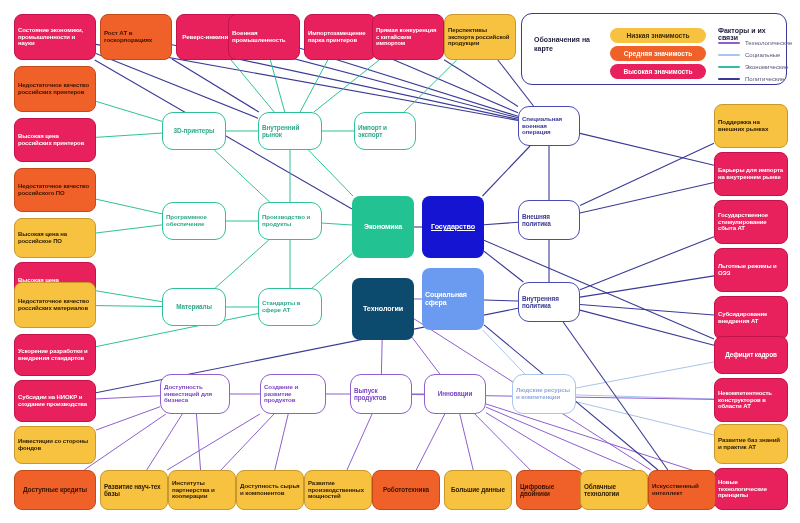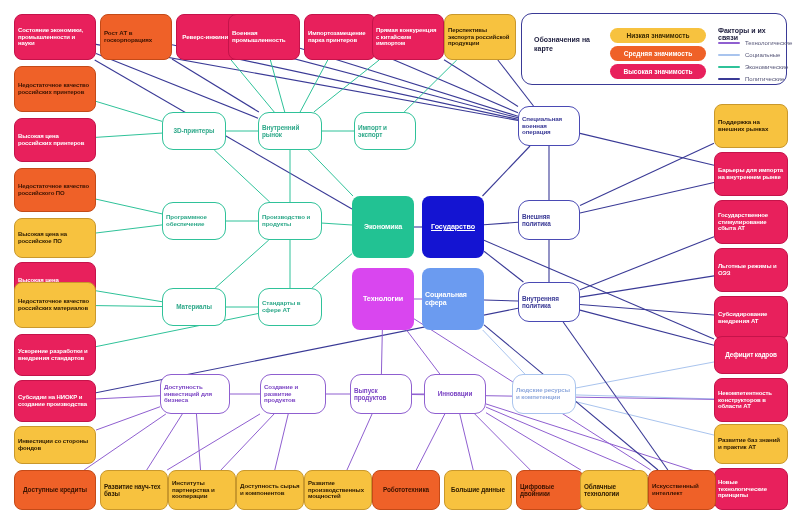--- a/index.html
+++ b/index.html
@@ -9,21 +9,21 @@
   svg#edges{position:absolute;left:0;top:0;width:800px;height:523px;}
   .node{position:absolute;box-sizing:border-box;display:flex;align-items:center;
         justify-content:center;border-radius:8px;
         font-weight:bold;line-height:1.12;padding:2px 3px;
         letter-spacing:-0.1px;overflow:hidden;}
   .nd-low{background:#f7c23f;border:1px solid #c9982c;color:#2b1a00;}
   .nd-mid{background:#ef6128;border:1px solid #c44a18;color:#3a1300;}
   .nd-high{background:#e8205c;border:1px solid #c4134a;color:#ffffff;}
   .nd-eco{background:#22c293;border:none;color:#ffffff;}
   .nd-gov{background:#1414d2;border:none;color:#ffffff;}
-  .nd-tech{background:#d946ef;border:none;color:#ffffff;}
+  .nd-tech{background:#0c4a6e;border:none;color:#ffffff;margin-top:10px;}
   .nd-soc{background:#6b9bf0;border:none;color:#ffffff;}
   .nd-outline-eco{background:#fff;border:1.4px solid #2fc299;color:#2fa98a;border-radius:11px;}
   .nd-outline-pol{background:#fff;border:1.4px solid #4a4ab4;color:#3a3a96;border-radius:11px;}
   .nd-outline-tech{background:#fff;border:1.4px solid #8f5fd0;color:#7b45c4;border-radius:11px;}
   .nd-outline-soc{background:#fff;border:1.4px solid #a9c4ee;color:#8fa9dd;border-radius:11px;}
   #legend{position:absolute;background:#fff;border:1px solid #3a3a96;border-radius:11px;
           box-sizing:border-box;}
   .lg-title{position:absolute;font-size:7px;font-weight:bold;color:#1c1c3c;line-height:1.25;}
   .lg-chip{position:absolute;border-radius:9px;display:flex;align-items:center;
            justify-content:center;font-size:6.6px;font-weight:bold;color:#fff;}

